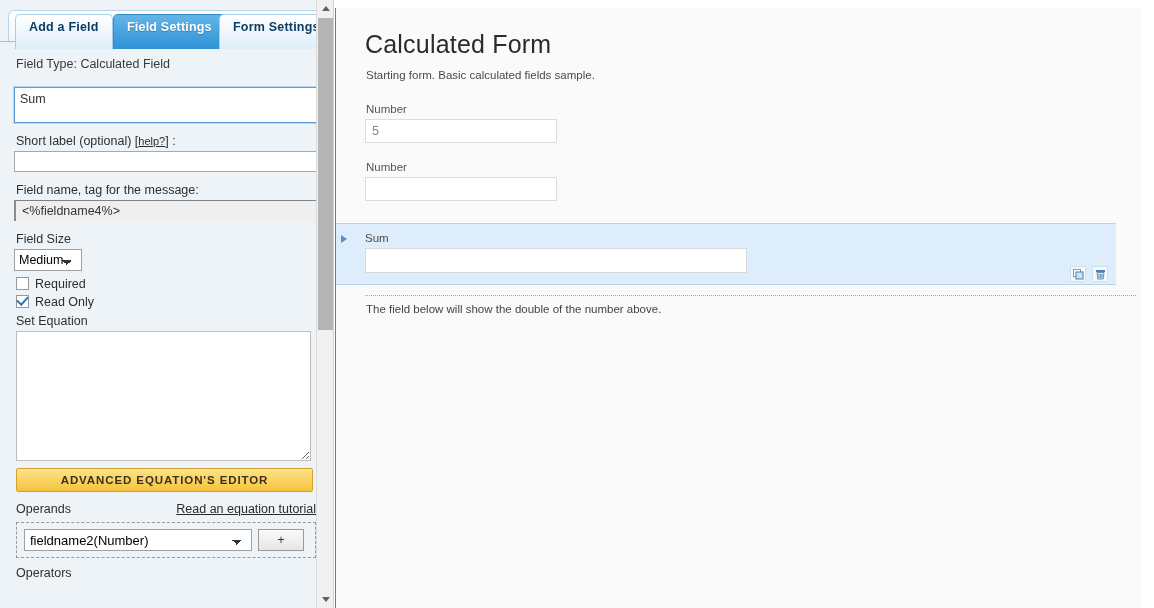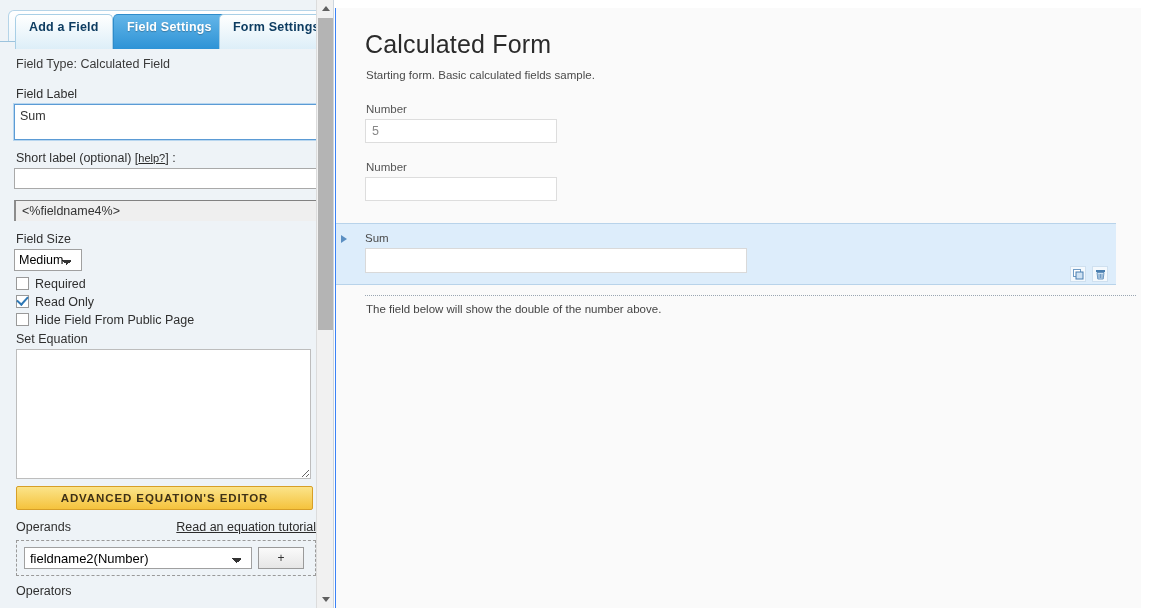--- a/index.html
+++ b/index.html
@@ -365,44 +365,40 @@
           <div class="tab active" style="left:104px;">Field Settings</div>
           <div class="tab inactive" style="left:210px;">Form Settings</div>
           <div class="tab-arrow" style="left:308px;">▶</div>
         </div>
       </div>
 
       <div class="panelbody">
 
         <div class="fieldtype">Field Type: Calculated Field</div>
 
-        <label class="lbl">Field Label</label>
         <textarea class="ta-label" style="">Sum</textarea>
 
         <label class="lbl"><span>Short label (optional) [</span><a href="#">help?</a><span>] :</span></label>
         <input class="inp-short" type="text" value="" style="">
 
+        <label class="lbl">Field name, tag for the message:</label>
         <input class="inp-tag" type="text" readonly="" value="&lt;%fieldname4%&gt;" style="">
 
         <label class="lbl">Field Size</label>
         <select class="sel-size">
           <option>Medium</option>
         </select>
 
         <div class="ckrow">
           <span class="ckbox"></span>
           <span class="cklabel">Required</span>
         </div>
         <div class="ckrow">
           <span class="ckbox on"></span>
           <span class="cklabel">Read Only</span>
-        </div>
-        <div class="ckrow">
-          <span class="ckbox"></span>
-          <span class="cklabel">Hide Field From Public Page</span>
         </div>
 
         <label class="lbl" style="margin-top:2px;">Set Equation</label>
         <textarea class="ta-eq" style=""></textarea>
 
         <button class="btn-adv">ADVANCED EQUATION'S EDITOR</button>
 
         <div class="oprow">
           <span class="t">Operands</span>
           <a href="#">Read an equation tutorial</a>

